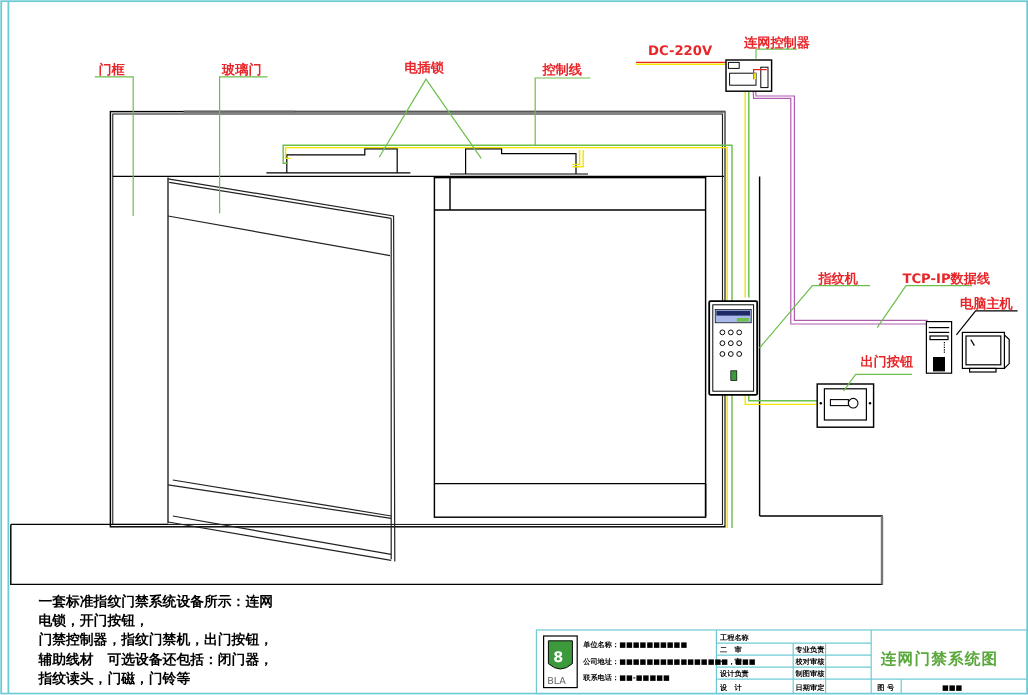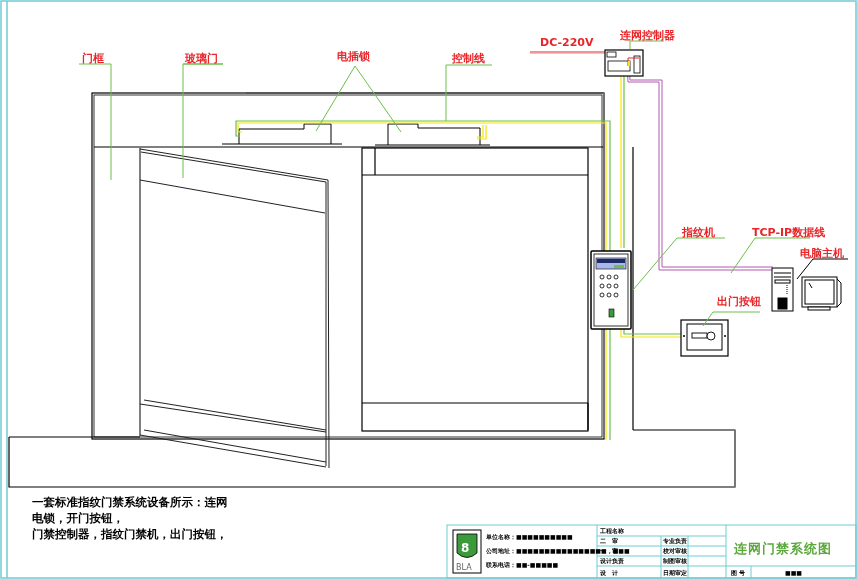--- a/index.html
+++ b/index.html
@@ -204,13 +204,15 @@
 
   <text class="tb-title" x="734" y="553">连网门禁系统图</text>
   <text class="tb-text" x="731" y="575">图 号</text>
   <text class="tb-text" x="785" y="575">■■■</text>
 </svg>
 
 <div class="desc">
   <div>一套标准指纹门禁系统设备所示：连网</div>
   <div>电锁，开门按钮，</div>
   <div>门禁控制器，指纹门禁机，出门按钮，</div>
+  <div>辅助线材　可选设备还包括：闭门器，</div>
+  <div>指纹读头，门磁，门铃等</div>
 </div>
 
 </body></html>

